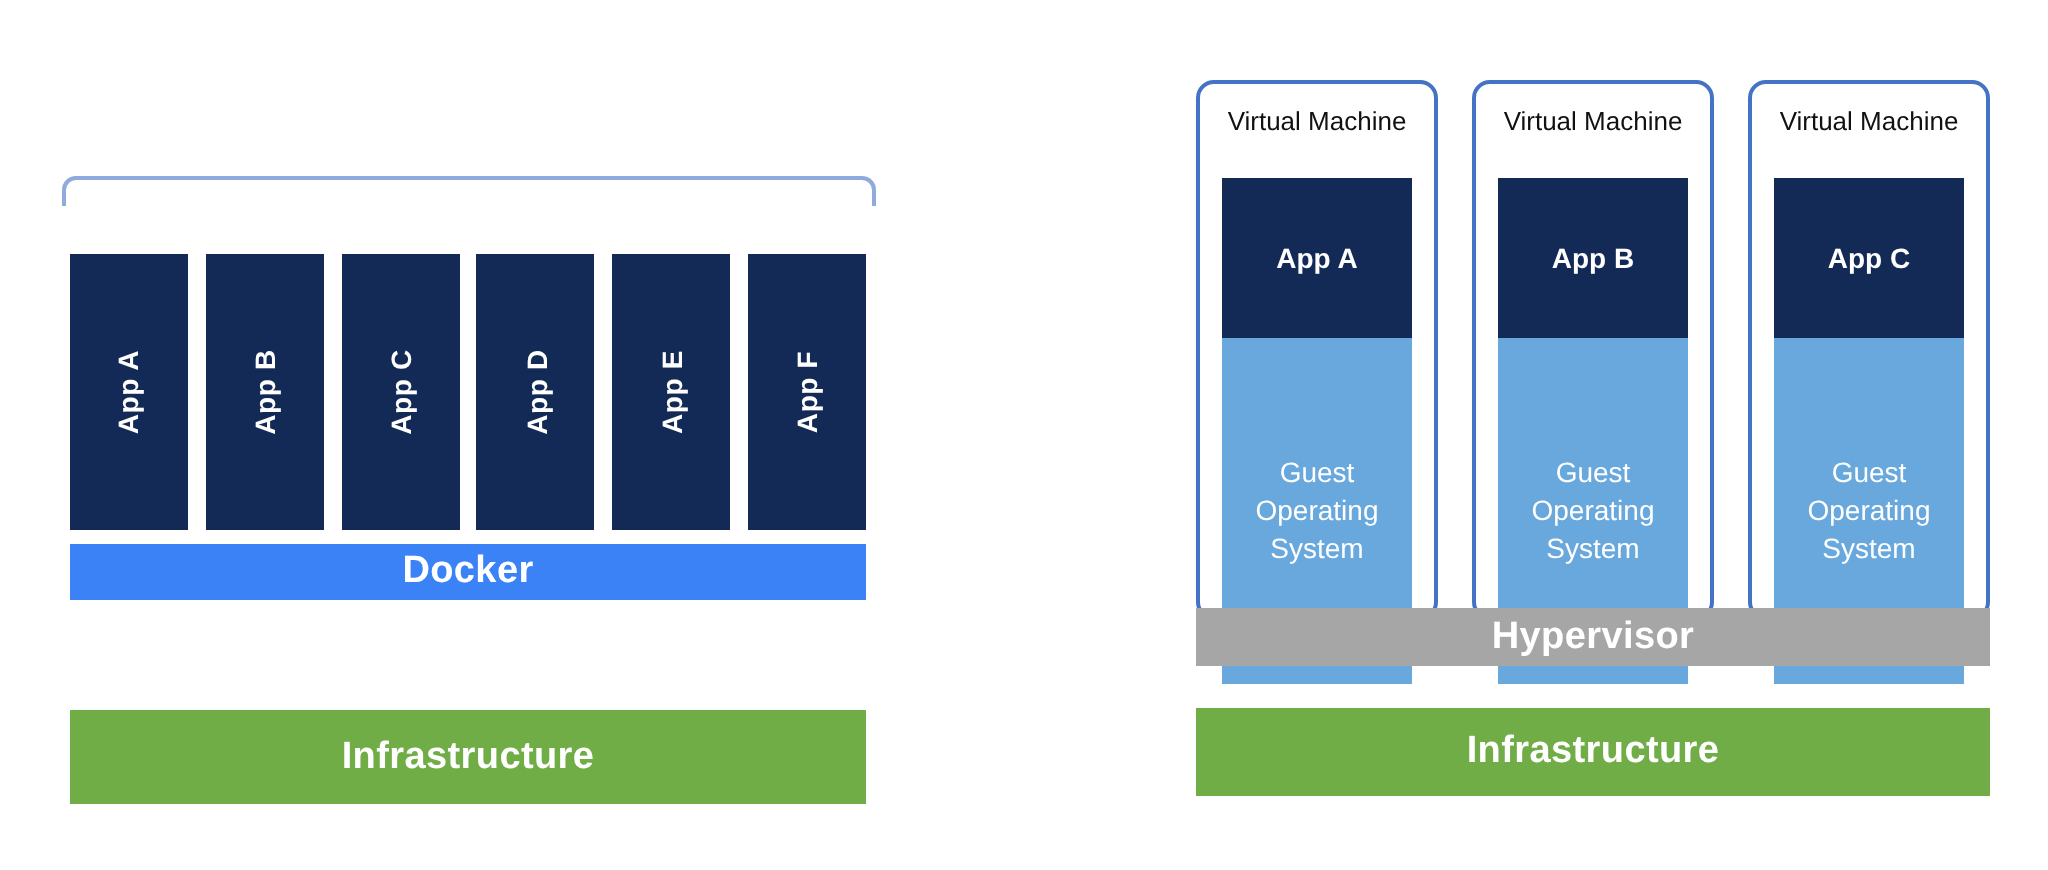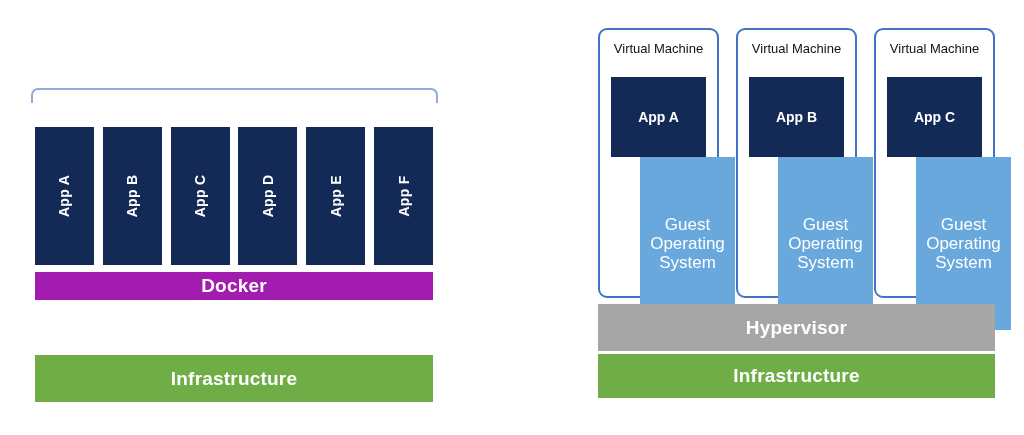--- a/index.html
+++ b/index.html
@@ -51,28 +51,28 @@
     letter-spacing: 0.3px;
   }
   .bar {
     position: absolute;
     left: 35px; width: 398px;
     display: flex; align-items: center; justify-content: center;
     color: #ffffff;
     font-size: 19px; font-weight: 600;
     letter-spacing: 0.2px;
   }
-  .bar-docker   { top: 272px; height: 28px; background: #a21caf; }
+  .bar-docker   { top: 272px; height: 28px; background: #3b82f6; }
   .bar-hostos   { top: 305px; height: 43px; background: #68a8dc; }
   .bar-infra-l  { top: 355px; height: 47px; background: #70ad47; }
 
   
   .vm-box {
     position: absolute;
-    top: 28px;
+    top: 40px;
     width: 121px; height: 270px;
     border: 2px solid #4472c4;
     border-radius: 9px;
     background: #ffffff;
   }
   .vm-a { left: 598px; }
   .vm-b { left: 736px; }
   .vm-c { left: 874px; }
   .vm-title {
     position: absolute;
@@ -89,33 +89,32 @@
     color: #ffffff; font-size: 14px; font-weight: 700;
   }
   .vm-guest {
     position: absolute;
     left: 11px; top: 127px;
     width: 95px; height: 173px;
     background: #5b9bd5;
     background: #68a8dc;
     display: flex; align-items: center; justify-content: center;
     text-align: center;
-    color: #ffffff; font-size: 17px; font-weight: 400;
+    color: #ffffff; font-size: 14px; font-weight: 400;
     line-height: 19px;
-    margin-left: 29px;
   }
   .rbar {
     position: absolute;
     left: 598px; width: 397px;
     display: flex; align-items: center; justify-content: center;
     color: #ffffff;
     font-size: 19px; font-weight: 600;
     letter-spacing: 0.2px;
   }
-  .bar-hyper    { top: 304px; height: 47px; background: #a6a6a6; }
+  .bar-hyper    { top: 304px; height: 29px; background: #a6a6a6; }
   .bar-infra-r  { top: 354px; height: 44px; background: #70ad47; }
 </style>
 </head>
 <body>
 
 <div class="canvas">
 
 
   <div class="bracket"></div>
 

